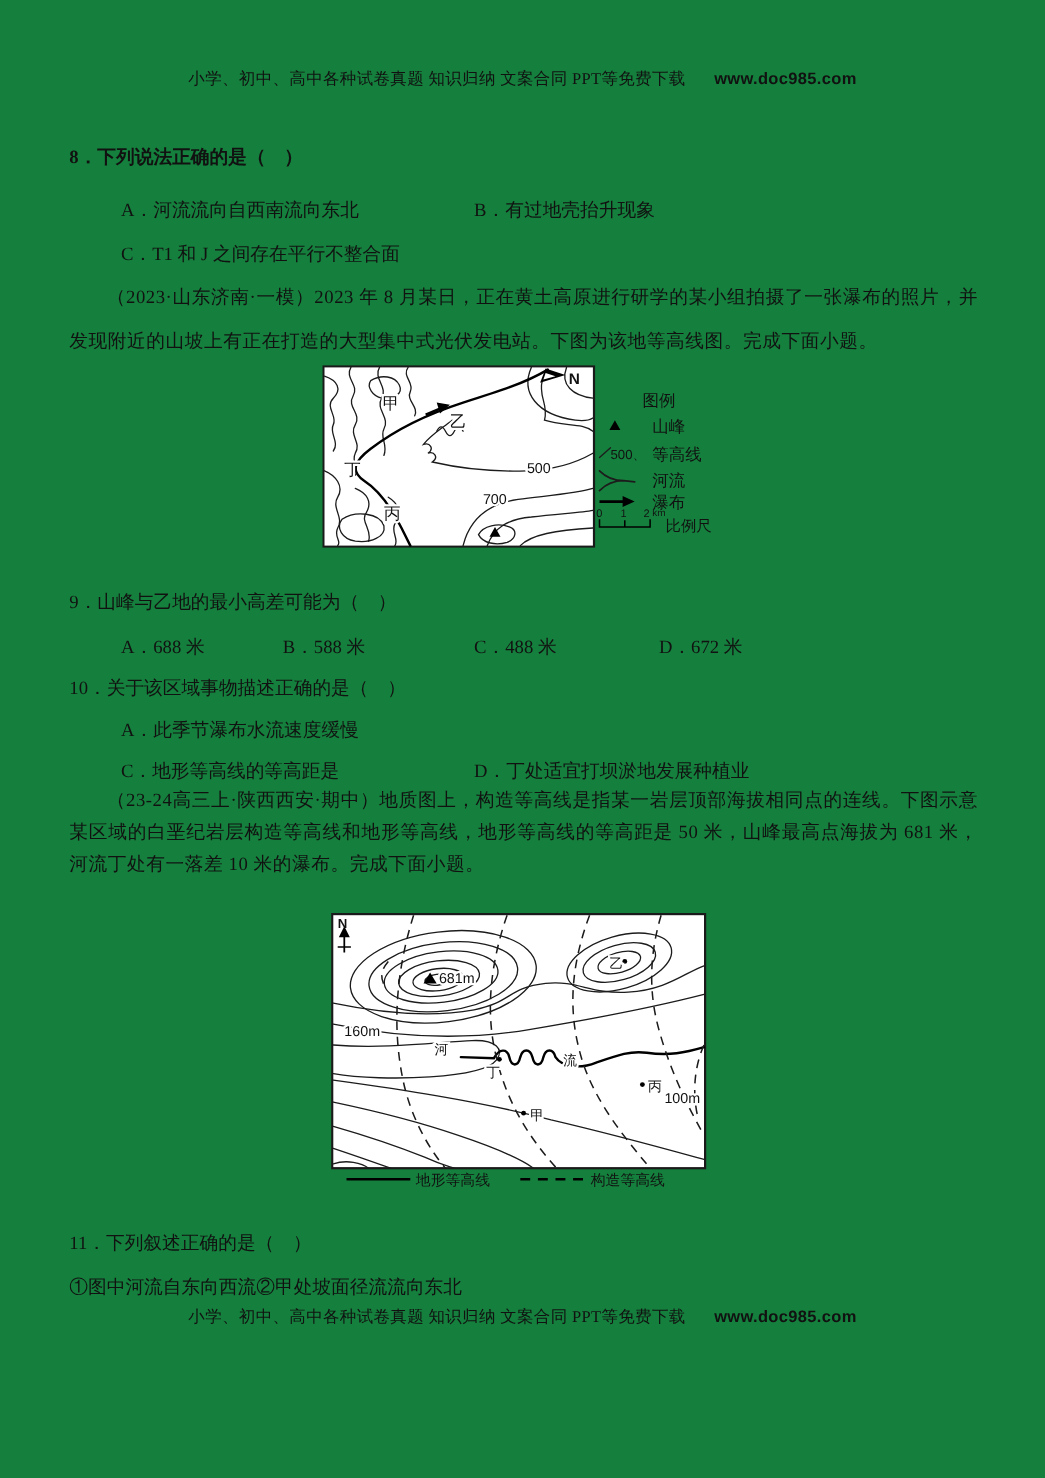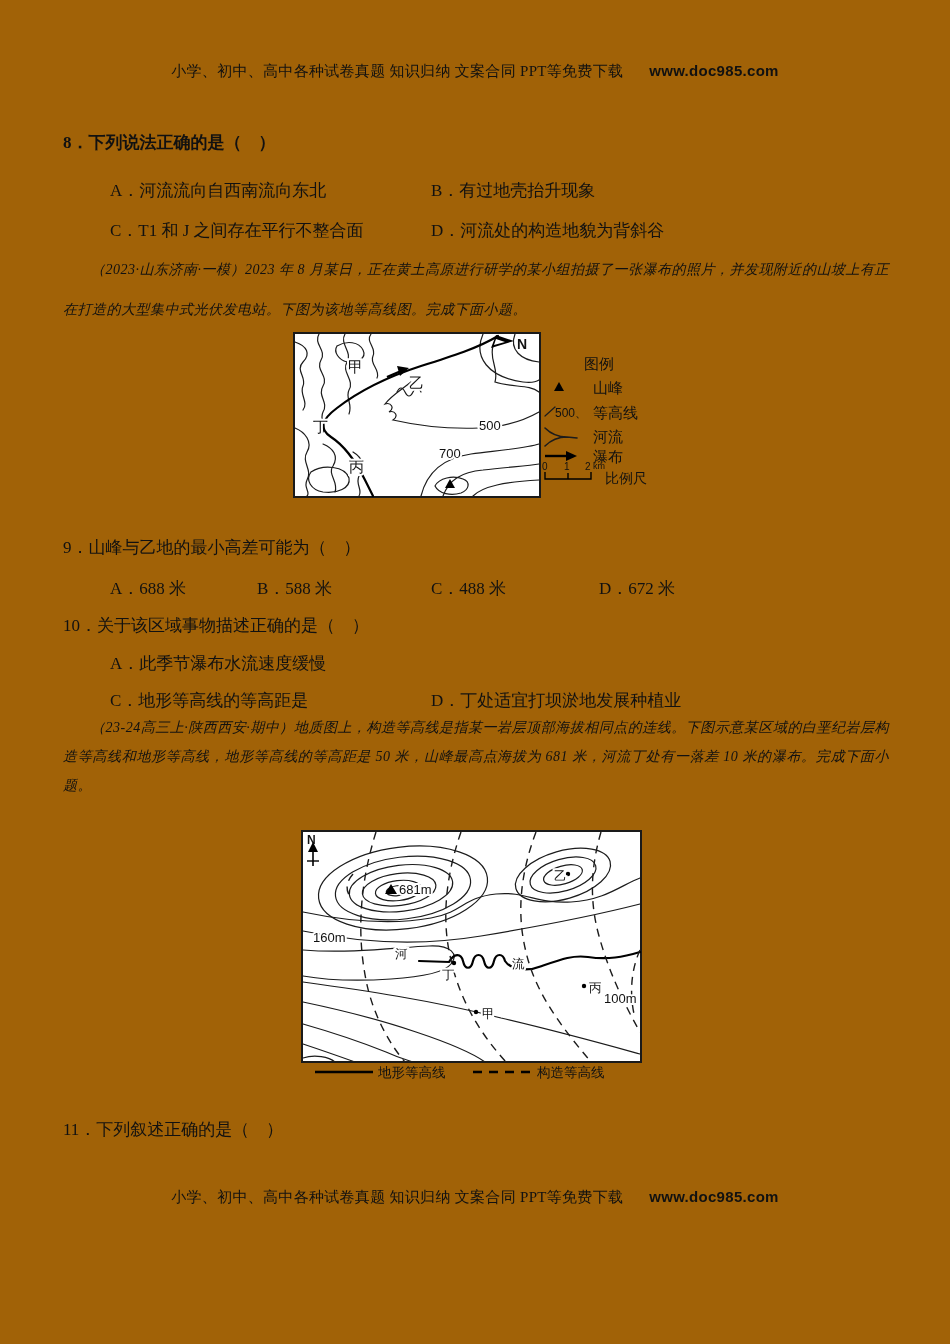--- a/index.html
+++ b/index.html
@@ -1,28 +1,28 @@
 <!DOCTYPE html>
 <html><head>
 <meta charset="utf-8">
 <style>
   html,body{margin:0;padding:0;background:#e8e8e8;}
   .page{
-    position:relative;width:950px;height:1344px;background:#a16207;
+    position:relative;width:950px;height:1344px;background:#15803d;
     margin:0 auto;overflow:hidden;color:#111;
     font-family:"Liberation Serif","DejaVu Serif",serif;
   }
   .center-line{position:absolute;left:0;width:950px;text-align:center;font-size:15px;letter-spacing:.3px;}
   .url{font-weight:700;margin-left:26px;font-family:"Liberation Sans","DejaVu Sans",sans-serif;font-size:15px;}
   .stem{position:absolute;left:63px;font-size:17px;white-space:nowrap;}
   .optrow{position:absolute;left:65px;width:826px;height:24px;}
   .opt{position:absolute;top:0;font-size:17px;white-space:nowrap;}
   .c1{left:45px;} .c2{left:192px;text-align:center;} .c3{left:366px;} .c4{left:534px;}
-  .passage{position:absolute;left:63px;width:826px;font-size:14px;line-height:40px;
-    text-indent:2em;text-align:justify;font-style:italic;letter-spacing:.5px;}
+  .passage{position:absolute;left:63px;width:826px;font-size:17px;line-height:40px;
+    text-indent:2em;text-align:justify;letter-spacing:.5px;}
   .fig{position:absolute;}
   svg{display:block;}
   svg text{font-family:"Liberation Sans","DejaVu Sans",sans-serif;fill:#111;}
   .halo{paint-order:stroke;stroke:#fff;stroke-width:4px;fill:#111;}
   .ct{fill:none;stroke:#1c1c1c;stroke-width:1.2;stroke-linecap:round;}
   .ctb{fill:none;stroke:#1c1c1c;stroke-width:1.6;stroke-linecap:round;}
   .river{fill:none;stroke:#000;stroke-width:2.2;stroke-linecap:round;}
   .dash{fill:none;stroke:#1c1c1c;stroke-width:1.4;stroke-dasharray:8 6;stroke-linecap:butt;}
 </style>
 </head>
@@ -34,21 +34,20 @@
     <span>小学、初中、高中各种试卷真题  知识归纳  文案合同  PPT等免费下载</span><span class="url">www.doc985.com</span>
   </div>
 
   <div class="stem" style="top:131px;font-weight:bold;">8．下列说法正确的是（　）</div>
   <div class="optrow" style="top:179px;">
     <span class="opt c1">A．河流流向自西南流向东北</span>
     <span class="opt c3">B．有过地壳抬升现象</span>
   </div>
   <div class="optrow" style="top:219px;">
     <span class="opt c1">C．T1 和 J 之间存在平行不整合面</span>
-    <span class="opt c3">D．河流处的构造地貌为背斜谷</span>
   </div>
 
   <div class="passage" style="top:250px;">（2023·山东济南·一模）2023 年 8 月某日，正在黄土高原进行研学的某小组拍摄了一张瀑布的照片，并发现附近的山坡上有正在打造的大型集中式光伏发电站。下图为该地等高线图。完成下面小题。</div>
 
   <div class="fig" style="left:293px;top:332px;">
     <svg width="372" height="166" viewBox="0 0 372 166">
       <rect x="1" y="1" width="246" height="164" fill="#fff" stroke="#1a1a1a" stroke-width="2"></rect>
 
       <path class="ct" d="M2,10 C14,14 18,22 10,30 C2,38 14,46 10,54 C6,62 16,70 10,78"></path>
       <path class="ct" d="M26,2 C20,12 34,18 28,28 C22,38 36,44 30,54 C24,64 36,70 30,80 C26,88 34,94 30,100"></path>
@@ -204,18 +203,19 @@
       <g>
         <line x1="14" y1="242" x2="72" y2="242" stroke="#000" stroke-width="2.4"></line>
         <text x="77" y="247" font-size="13.5">地形等高线</text>
         <line x1="172" y1="242" x2="232" y2="242" stroke="#000" stroke-width="2.4" stroke-dasharray="9 7"></line>
         <text x="236" y="247" font-size="13.5">构造等高线</text>
       </g>
     </svg>
   </div>
 
   <div class="stem" style="top:1118px;">11．下列叙述正确的是（　）</div>
+  <div class="stem" style="top:1158px;left:63px;">①图中河流自东向西流②甲处坡面径流流向东北</div>
 
   <div class="center-line" style="top:1188px;">
     <span>小学、初中、高中各种试卷真题  知识归纳  文案合同  PPT等免费下载</span><span class="url">www.doc985.com</span>
   </div>
 
 </div>
 
 </body></html>

